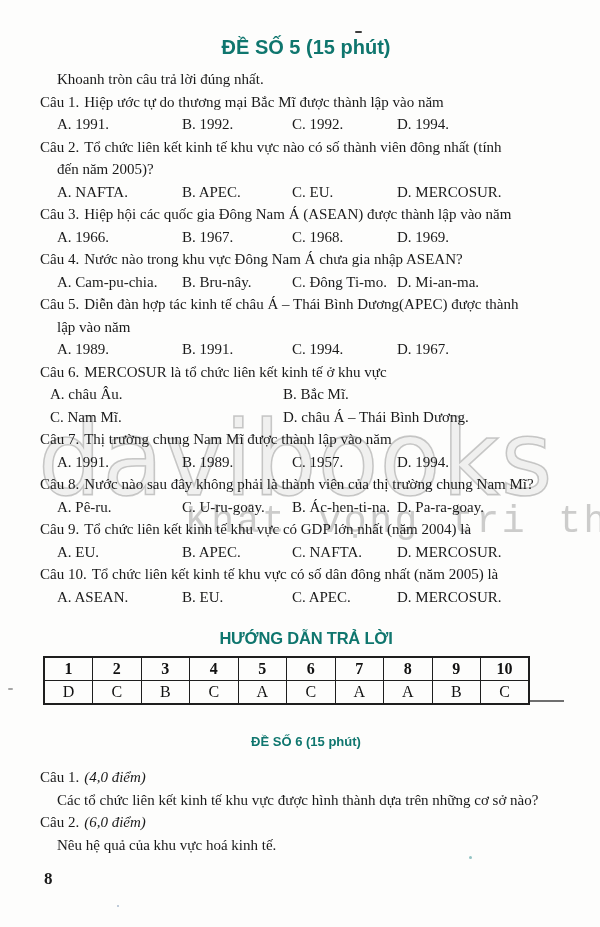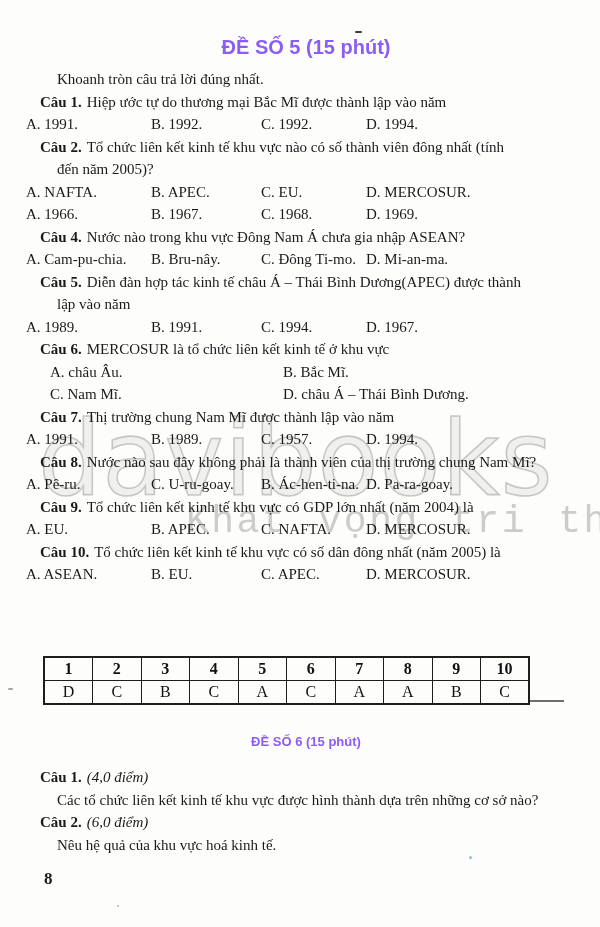--- a/index.html
+++ b/index.html
@@ -22,35 +22,35 @@
     position:absolute; left:186px; top:500px; z-index:0;
     font-family:Liberation Mono, monospace; font-size:38px;
     letter-spacing:2.5px; word-spacing:6px; white-space:nowrap;
     color:rgba(150,150,150,0.48);
   }
 
   
   .sans-title {
     position:absolute; left:20px; right:8px; z-index:2;
     text-align:center; font-family:"Liberation Sans", sans-serif;
-    font-weight:700; color:#8b5cf6; white-space:nowrap;
+    font-weight:700; color:#0f766e; white-space:nowrap;
   }
   .t1 { top:36px;  font-size:20px; }
   .t2 { top:734px; font-size:13px; }
   .hd { top:629px; font-size:16.5px; letter-spacing:-0.2px; }
 
   
   .content  { position:absolute; top:68px;  left:0; right:0; z-index:1; }
   .content6 { position:absolute; top:766px; left:0; right:0; z-index:1; }
   .line { height:22.5px; line-height:22.5px; font-size:15px; white-space:nowrap; }
   .qline  { padding-left:40px; }
   .indent { padding-left:57px; }
-  .qlabel { font-weight:700; margin-right:5px; }
+  .qlabel { font-weight:400; margin-right:5px; }
   .pts { font-style:italic; }
-  .opts4 { display:grid; grid-template-columns:125px 110px 105px auto; padding-left:26px; }
+  .opts4 { display:grid; grid-template-columns:125px 110px 105px auto; padding-left:57px; }
   .opts2 { display:grid; grid-template-columns:233px auto; padding-left:50px; }
   .opts4 span, .opts2 span { white-space:nowrap; }
 
   
   .anstable {
     position:absolute; top:656px; left:43px; width:487px; z-index:1;
     border-collapse:collapse; table-layout:fixed;
     border:2px solid #1e1e1e;
   }
   .anstable td {
@@ -98,20 +98,21 @@
 
     <div class="line qline"><span class="qlabel">Câu 2.</span><span>Tổ chức liên kết kinh tế khu vực nào có số thành viên đông nhất (tính</span></div>
     <div class="line indent">đến năm 2005)?</div>
     <div class="line opts4">
       <span>A. NAFTA.</span>
       <span>B. APEC.</span>
       <span>C. EU.</span>
       <span>D. MERCOSUR.</span>
     </div>
 
+    <div class="line qline"><span class="qlabel">Câu 3.</span><span>Hiệp hội các quốc gia Đông Nam Á (ASEAN) được thành lập vào năm</span></div>
     <div class="line opts4">
       <span>A. 1966.</span>
       <span>B. 1967.</span>
       <span>C. 1968.</span>
       <span>D. 1969.</span>
     </div>
 
     <div class="line qline"><span class="qlabel">Câu 4.</span><span>Nước nào trong khu vực Đông Nam Á chưa gia nhập ASEAN?</span></div>
     <div class="line opts4">
       <span>A. Cam-pu-chia.</span>
@@ -165,20 +166,21 @@
 
     <div class="line qline"><span class="qlabel">Câu 10.</span><span>Tổ chức liên kết kinh tế khu vực có số dân đông nhất (năm 2005) là</span></div>
     <div class="line opts4">
       <span>A. ASEAN.</span>
       <span>B. EU.</span>
       <span>C. APEC.</span>
       <span>D. MERCOSUR.</span>
     </div>
   </div>
 
+  <div class="sans-title hd">HƯỚNG DẪN TRẢ LỜI</div>
 
   <table class="anstable">
     <tbody>
         <tr class="hrow">
       <td>1</td>
       <td>2</td>
       <td>3</td>
       <td>4</td>
       <td>5</td>
       <td>6</td>

